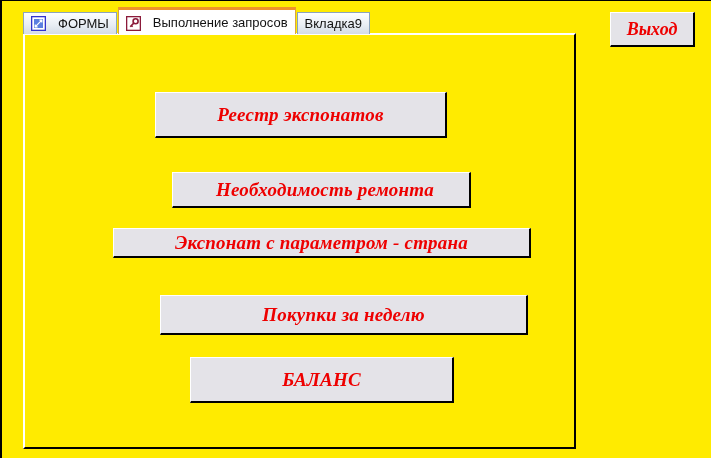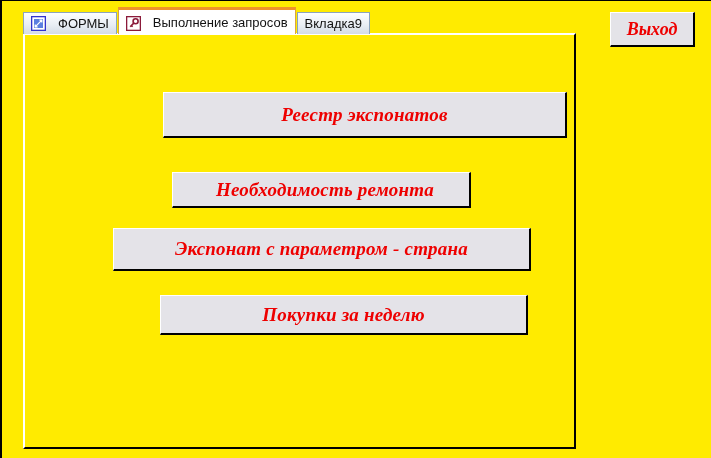--- a/index.html
+++ b/index.html
@@ -99,23 +99,23 @@
     justify-content: center;
     color: #ee0000;
     font-family: "Liberation Serif", "DejaVu Serif", serif;
     font-weight: bold;
     font-style: italic;
     font-size: 19px;
     letter-spacing: 0.2px;
     cursor: pointer;
     user-select: none;
   }
-  #btn-registry   { left: 130px; top:  57px; width: 404px; height: 46px; margin-left: 8px; }
+  #btn-registry   { left: 130px; top:  57px; width: 292px; height: 46px; }
   #btn-repair     { left: 147px; top: 137px; width: 299px; height: 36px; padding-left: 8px; }
-  #btn-country    { left:  88px; top: 193px; width: 418px; height: 43px; }
+  #btn-country    { left:  88px; top: 193px; width: 418px; height: 30px; }
   #btn-purchases  { left: 135px; top: 260px; width: 368px; height: 40px; }
   #btn-balance    { left: 165px; top: 322px; width: 264px; height: 46px; }
 
   
   #btn-exit {
     position: absolute;
     left: 608px;
     top: 11px;
     width: 85px;
     height: 35px;
@@ -185,20 +185,23 @@
       </div>
 
       <div class="cmd-btn" id="btn-country">
         <span>Экспонат с параметром - страна</span>
       </div>
 
       <div class="cmd-btn" id="btn-purchases">
         <span>Покупки за неделю</span>
       </div>
 
+      <div class="cmd-btn" id="btn-balance">
+        <span>БАЛАНС</span>
+      </div>
 
     </div>
   </div>
 
   <div id="btn-exit">
     <span>Выход</span>
   </div>
 
 </div>
 

